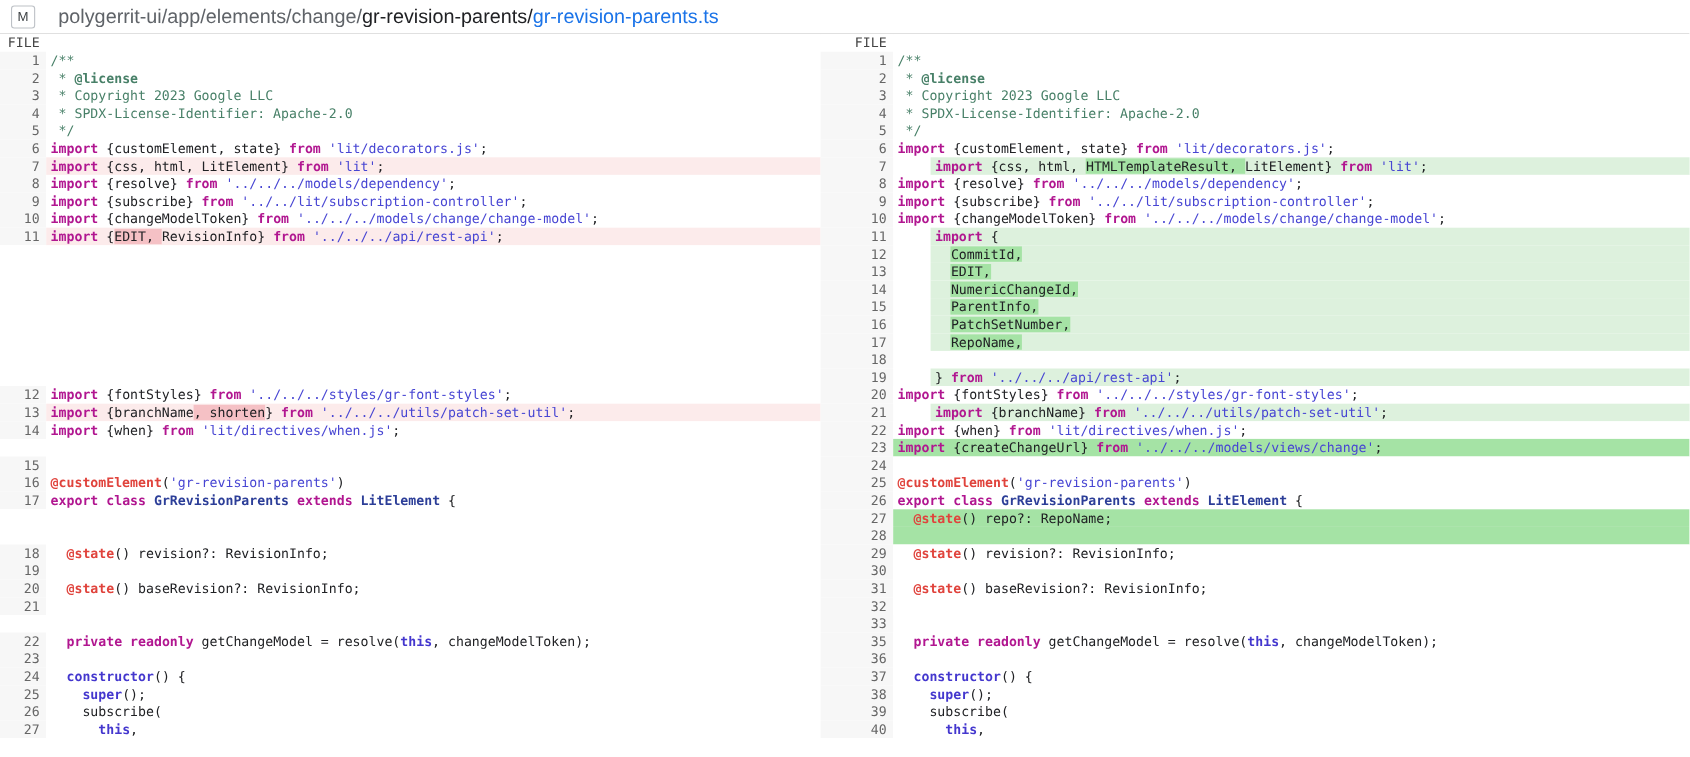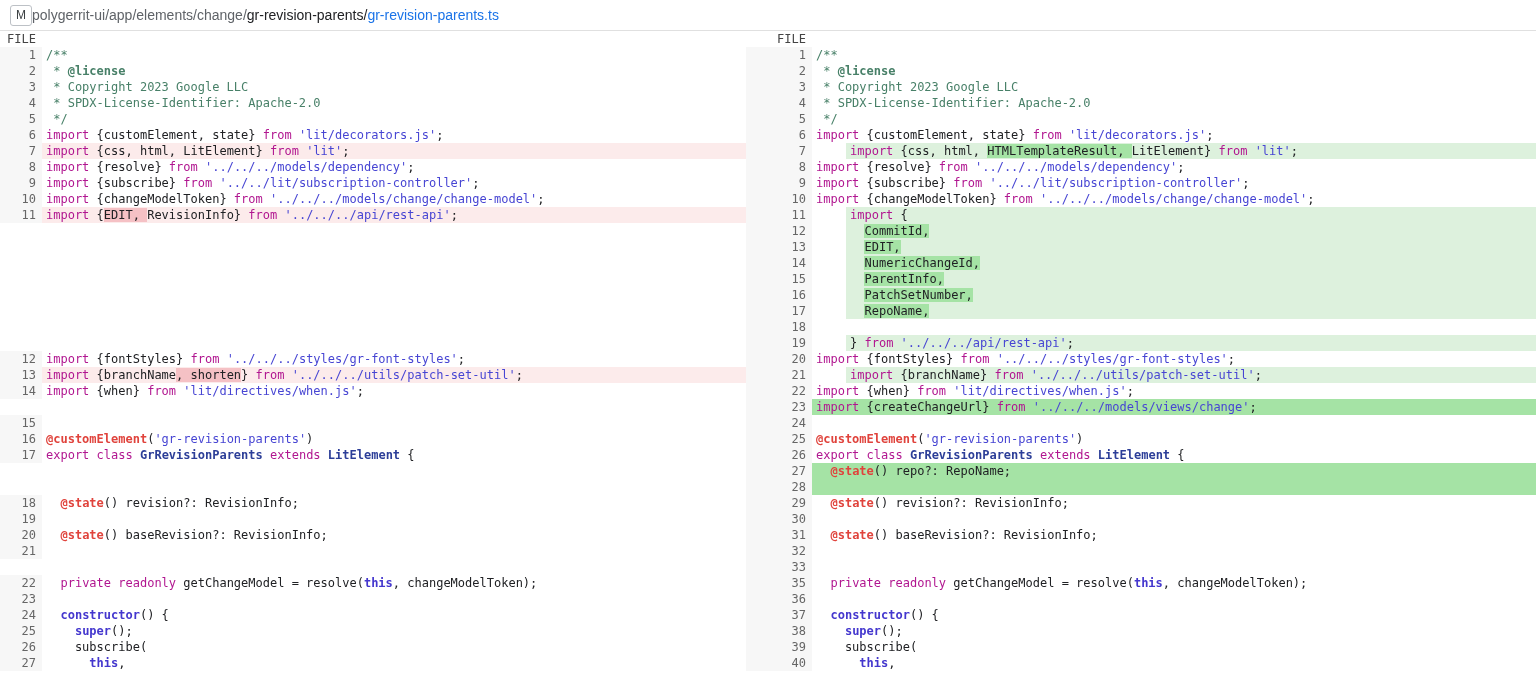--- a/index.html
+++ b/index.html
@@ -7,42 +7,42 @@
     --class-name:#2c3e98; --builtin:#4437ce; --plain:#202124; --line-number:#666666;
     --gutter-bg:#f7f7f7; --add-light:#ddf1dd; --add-dark:#a5e3a5;
     --remove-light:#fcebeb; --remove-dark:#f5c1c5; --file-link:#1a73e8;
   }
   html,body{margin:0;padding:0;background:#fff;}
   body{width:1536px;height:688px;overflow:hidden;font-family:"Liberation Sans",sans-serif;}
 
   .header{height:30px;border-bottom:1px solid #e0e0e0;display:flex;align-items:center;background:#fff;}
   .badge{margin-left:10px;width:20px;height:19px;border:1px solid #bdc1c6;border-radius:3px;
          display:flex;align-items:center;justify-content:center;font-size:12px;color:#3c4043;background:#fff;}
-  .path{margin-left:0;font-size:14px;color:#5f6368;white-space:pre;}
+  .path{margin-left:21px;font-size:18px;color:#5f6368;white-space:pre;}
   .path .dir{color:#202124;}
   .path .link{color:var(--file-link);cursor:pointer;}
 
   .diff{width:1288px;}
   .row{display:flex;height:16px;line-height:16px;font-family:"DejaVu Sans Mono",monospace;font-size:12px;white-space:pre;}
   .ln{flex:0 0 auto;text-align:right;padding-right:6px;box-sizing:border-box;color:var(--line-number);background:var(--gutter-bg);cursor:pointer;}
   .ln.l{width:42px;}
   .ln.r{width:66px;}
   .ln.blank{background:#fff;}
   .ln.file-lbl{background:#fff;color:#444;}
   .code{flex:0 0 auto;padding-left:4px;box-sizing:border-box;overflow:hidden;background:#fff;}
   .code.l{width:704px;}
   .code.r{width:724px;}
   .code.bg-lr{background:var(--remove-light);}
   .code.bg-lg{background:var(--add-light);margin-left:34px;}
   .code.bg-dg{background:var(--add-dark);}
   .code.l .ihl{background:var(--remove-dark);}
   .code.r .ihl{background:var(--add-dark);}
 
   .tk-p{color:var(--plain);}
-  .tk-k{color:var(--keyword);font-weight:normal;}
+  .tk-k{color:var(--keyword);font-weight:bold;}
   .tk-s{color:var(--string);}
   .tk-c{color:var(--comment);}
   .tk-bold{font-weight:bold;}
   .tk-d{color:var(--decorator);font-weight:bold;}
   .tk-t{color:var(--class-name);font-weight:bold;}
   .tk-bi{color:var(--builtin);font-weight:bold;}
 </style>
 </head>
 <body>
 

